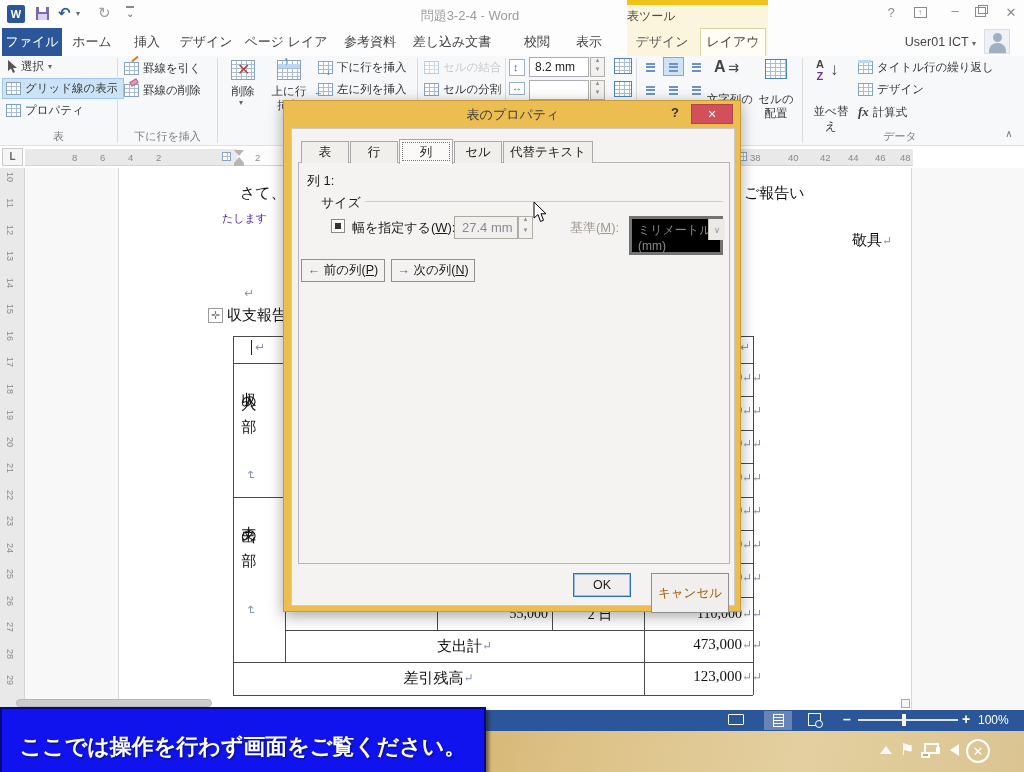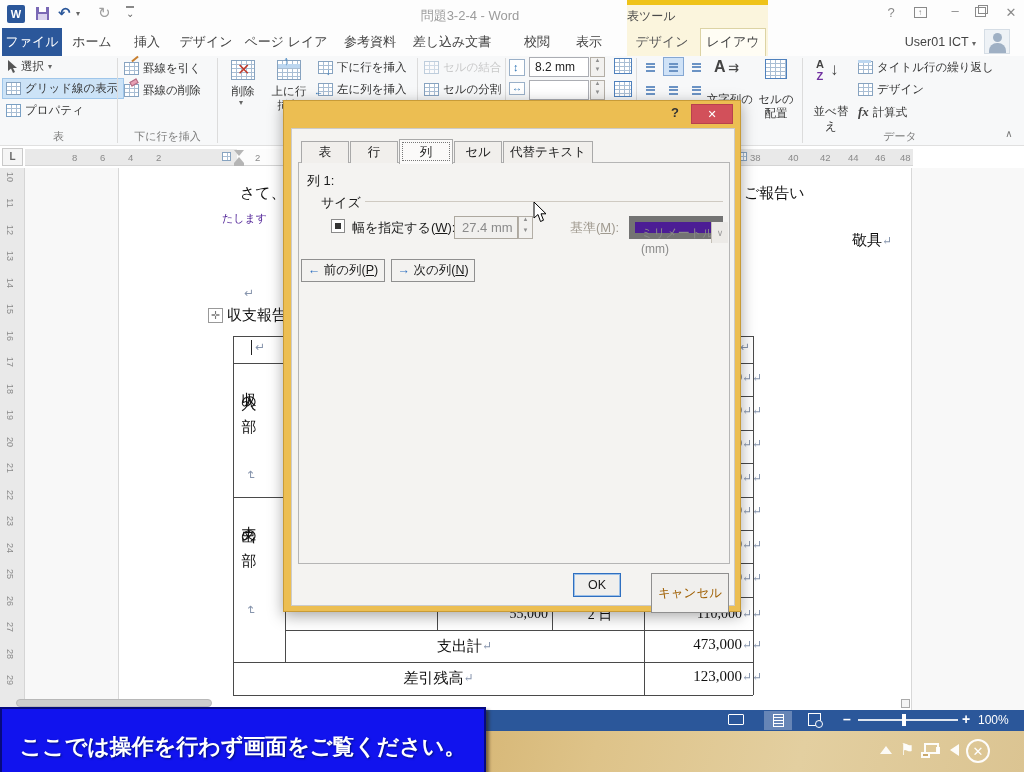--- a/index.html
+++ b/index.html
@@ -348,20 +348,21 @@
   <div class="a serif ctr" style="left:233px;top:666px;width:411px;height:24px;font-size:15px;color:#111">
       <span>差引残高</span>
       <span class="ret">↵</span>
     </div>
   <div class="a serif" style="left:650px;top:668px;width:112px;text-align:right;font-size:15px;color:#111"><span>123,000</span><span class="ret">↵↵</span></div>
 
   <div class="a" style="left:16px;top:699px;width:196px;height:8px;background:#cdcdcd;border:1px solid #b8b8b8;border-radius:4px"></div>
   <div class="a" style="left:901px;top:699px;width:9px;height:9px;background:#f5f5f5;border:1px solid #aaa"></div>
 
   <div class="a" style="left:283px;top:100px;width:458px;height:512px;background:#ecbe52;border:1px solid #c89b37;box-shadow:0 4px 14px rgba(0,0,0,.35)">
+    <div class="a" style="left:0;top:0;width:458px;height:28px;text-align:center;line-height:28px;font-size:13px;color:#3d3d3d">表のプロパティ</div>
     <div class="a" style="left:380px;top:4px;width:22px;height:20px;text-align:center;font-weight:bold;color:#333;font-size:13px">?</div>
     <div class="a ctr" style="left:407px;top:3px;width:42px;height:20px;background:#d2505a;border:1px solid #b8414e;color:#fff;font-size:11px">✕</div>
 
     <div class="a" style="left:7px;top:27px;width:444px;height:478px;background:#f4f3f1;border:1px solid #cbcbcb">
 
       <div class="a" style="left:6px;top:33px;width:432px;height:402px;border:1px solid #b5b5b5"></div>
       <div class="dlg-tab" style="left:9px;top:12px;width:48px">表</div>
       <div class="dlg-tab" style="left:58px;top:12px;width:48px">行</div>
       <div class="dlg-tab" style="left:107px;top:10px;width:54px;height:25px;background:#fbfaf9;outline:1px dotted #777;outline-offset:-4px;line-height:24px">列</div>
       <div class="dlg-tab" style="left:162px;top:12px;width:48px">セル</div>
@@ -374,29 +375,29 @@
       <div class="a" style="left:39px;top:90px;width:14px;height:14px;background:#fdfdfd;border:1px solid #8a8a8a">
         <div class="a" style="left:3px;top:3px;width:6px;height:6px;background:#333"></div>
       </div>
       <div class="a" style="left:60px;top:90px;font-size:13px;color:#1a1a1a"><span>幅を指定する(</span><u>W</u><span>):</span></div>
       <div class="a" style="left:162px;top:87px;width:64px;height:23px;background:#f1f0ee;border:1px solid #ada89f;font-size:13px;color:#8a8a8a;line-height:21px;padding-left:7px">27.4 mm</div>
       <div class="spin" style="left:226px;top:87px;height:23px">
           <b>▲</b>
           <b>▼</b>
         </div>
       <div class="a" style="left:278px;top:90px;font-size:13px;color:#a09a90"><span>基準(</span><u>M</u><span>):</span></div>
-      <div class="a" style="left:337px;top:87px;width:94px;height:23px;background:#4c1d95;border:6px solid #737373">
+      <div class="a" style="left:337px;top:87px;width:94px;height:39px;background:#000000;border:3px solid #737373">
         <span class="a" style="left:6px;top:3px;font-size:12px;color:#8a8a8a">ミリメートル (mm)</span>
         <span class="a ctr" style="left:76px;top:0;width:17px;height:21px;background:#eceae7;border-left:1px solid #c4bfb6;color:#9a9a9a;font-size:9px">∨</span>
       </div>
 
       <div class="a" style="left:9px;top:130px;width:84px;height:23px;background:#f3f2f0;border:1px solid #8f8f8f;text-align:center;line-height:21px;font-size:12.5px;color:#1a1a1a"><span style="color:#2d6fc0;font-weight:bold">←</span> <span>前の列(</span><u>P</u><span>)</span></div>
       <div class="a" style="left:99px;top:130px;width:84px;height:23px;background:#f3f2f0;border:1px solid #8f8f8f;text-align:center;line-height:21px;font-size:12.5px;color:#1a1a1a"><span style="color:#2d6fc0;font-weight:bold">→</span> <span>次の列(</span><u>N</u><span>)</span></div>
 
-      <div class="a ctr" style="left:281px;top:444px;width:48px;height:24px;background:#f0efed;border:1px solid #2f6fc0;box-shadow:0 0 0 1px #9cc0e8 inset;font-size:12.5px;color:#1a1a1a">OK</div>
+      <div class="a ctr" style="left:281px;top:444px;width:58px;height:24px;background:#f0efed;border:1px solid #2f6fc0;box-shadow:0 0 0 1px #9cc0e8 inset;font-size:12.5px;color:#1a1a1a">OK</div>
       <div class="a ctr" style="left:359px;top:444px;width:78px;height:40px;background:#f0efed;border:1px solid #8f8f8f;font-size:12.5px;color:#a16207">キャンセル</div>
     </div>
   </div>
 
   <svg class="a" style="left:533px;top:202px" width="16" height="22" viewBox="0 0 16 22">
       <polygon points="1,0 1,16 5,12.5 7.5,19.5 10.5,18.2 8,11.8 13,11.8" fill="#fff" stroke="#000" stroke-width="1"></polygon>
     </svg>
 
   <div class="a" style="left:0;top:710px;width:1024px;height:21px;background:#2b579a"></div>
   <div class="a" style="left:728px;top:714px;width:16px;height:11px;border:1px solid #fff;border-radius:1px;background:linear-gradient(to right,transparent 48%,#fff 48%,#fff 52%,transparent 52%)"></div>

